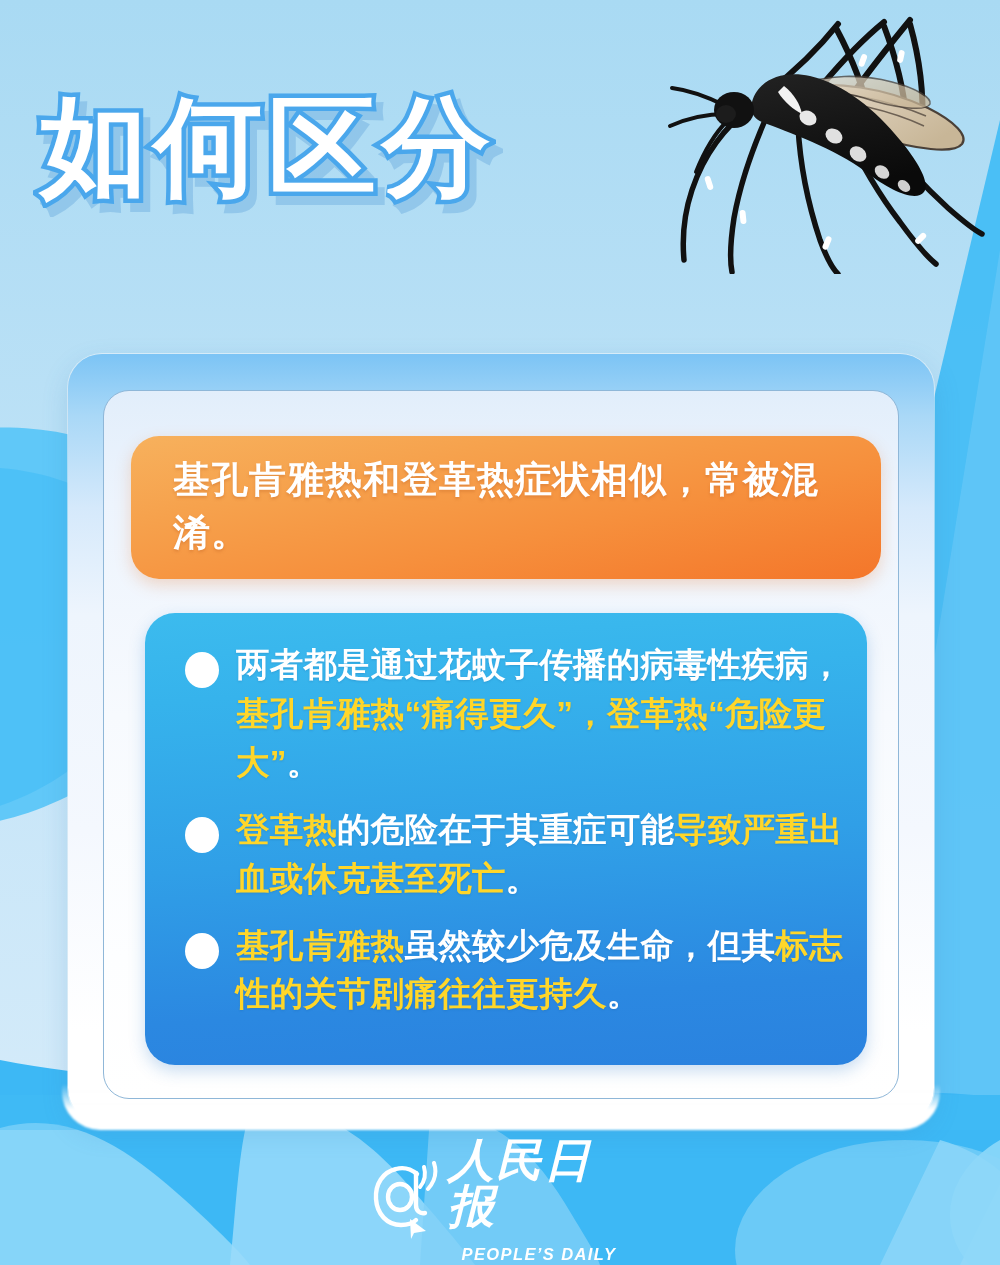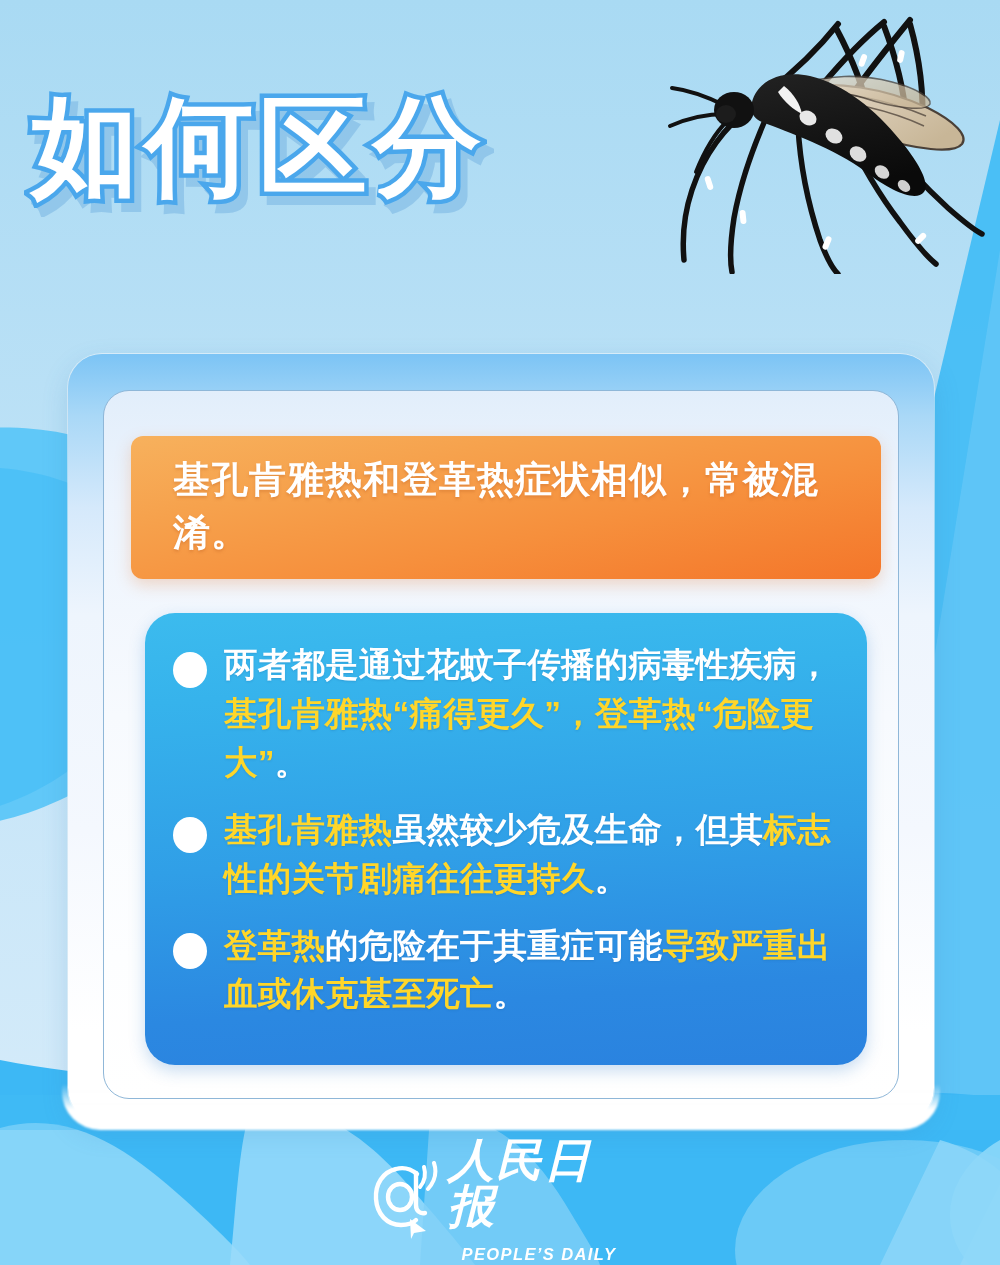--- a/index.html
+++ b/index.html
@@ -29,21 +29,21 @@
     color: #ffffff;
     letter-spacing: 2px;
     line-height: 1.02;
     white-space: nowrap;
     -webkit-text-stroke: 9px #4aa7ec;
     paint-order: stroke fill;
     filter: drop-shadow(7px 9px 0 rgba(120,180,225,0.55));
   }
   .title-line-1 {
     font-size: 108px;
-    padding-left: 31px;
+    padding-left: 40px;
     letter-spacing: 6px;
   }
   .title-line-2 {
     font-size: 96px;
     padding-left: 66px;
     margin-top: 14px;
     letter-spacing: 2px;
   }
 
   
@@ -83,21 +83,21 @@
     background: linear-gradient(180deg, #e2eefb 0%, #edf4fd 16%, #f7fafe 46%, #fdfeff 80%, #ffffff 100%);
     z-index: 5;
     overflow: hidden;
   }
 
   
   .orange-banner {
     position: absolute;
     left: 131px; top: 436px;
     width: 750px; height: 143px;
-    border-radius: 12px;
+    border-radius: 28px;
     background: linear-gradient(168deg, #f7b15d 0%, #f6a24d 28%, #f68f3c 62%, #f4762a 100%);
     box-shadow: 0 6px 16px rgba(230,130,60,0.28);
     z-index: 6;
     padding: 18px 30px 2px 42px;
   }
   .orange-text {
     color: #ffffff;
     font-size: 37px;
     font-weight: 900;
     line-height: 1.42;
@@ -107,21 +107,21 @@
 
   
   .blue-box {
     position: absolute;
     left: 145px; top: 613px;
     width: 722px; height: 452px;
     border-radius: 30px;
     background: linear-gradient(176deg, #3cbbee 0%, #36b3ec 18%, #309fe7 52%, #2b88e1 82%, #2a82df 100%);
     box-shadow: 0 6px 16px rgba(40,120,200,0.25);
     z-index: 6;
-    padding: 28px 24px 20px 28px;
+    padding: 28px 24px 20px 40px;
   }
   .bullet-row {
     display: flex;
     align-items: flex-start;
     margin-bottom: 18px;
   }
   .bullet-row:last-child { margin-bottom: 0; }
   .bullet-dot {
     flex: 0 0 auto;
     width: 34px; height: 36px;
@@ -291,25 +291,25 @@
     <div class="orange-text">基孔肯雅热和登革热症状相似，常被混淆。</div>
   </div>
 
   <div class="blue-box">
     <div class="bullet-row">
       <div class="bullet-dot"></div>
       <div class="bullet-text"><span>两者都是通过花蚊子传播的病毒性疾病，</span><span class="hl">基孔肯雅热“痛得更久”，登革热“危险更大”</span><span>。</span></div>
     </div>
     <div class="bullet-row">
       <div class="bullet-dot"></div>
-      <div class="bullet-text"><span class="hl">基孔肯雅热</span><span>虽然较少危及生命，但其</span><span class="hl">标志性的关节剧痛往往更持久</span><span>。</span></div>
+      <div class="bullet-text"><span class="hl">登革热</span><span>的危险在于其重症可能</span><span class="hl">导致严重出血或休克甚至死亡</span><span>。</span></div>
     </div>
     <div class="bullet-row">
       <div class="bullet-dot"></div>
-      <div class="bullet-text"><span class="hl">登革热</span><span>的危险在于其重症可能</span><span class="hl">导致严重出血或休克甚至死亡</span><span>。</span></div>
+      <div class="bullet-text"><span class="hl">基孔肯雅热</span><span>虽然较少危及生命，但其</span><span class="hl">标志性的关节剧痛往往更持久</span><span>。</span></div>
     </div>
   </div>
 
   <div class="footer-logo">
     <svg class="logo-at" viewBox="0 0 74 78">
       <g fill="none" stroke="#ffffff" stroke-width="4.4" stroke-linecap="round">
         <path d="M47 13 C 41 8 33 6 26 8 C 13 11 5 23 6 38 C 7 53 17 64 31 64
                  C 38 64 43 62 46 59"></path>
         <path d="M46 12 L46 44 C46 50 50 53 55 52"></path>
         <ellipse cx="30" cy="36" rx="12" ry="13"></ellipse>

